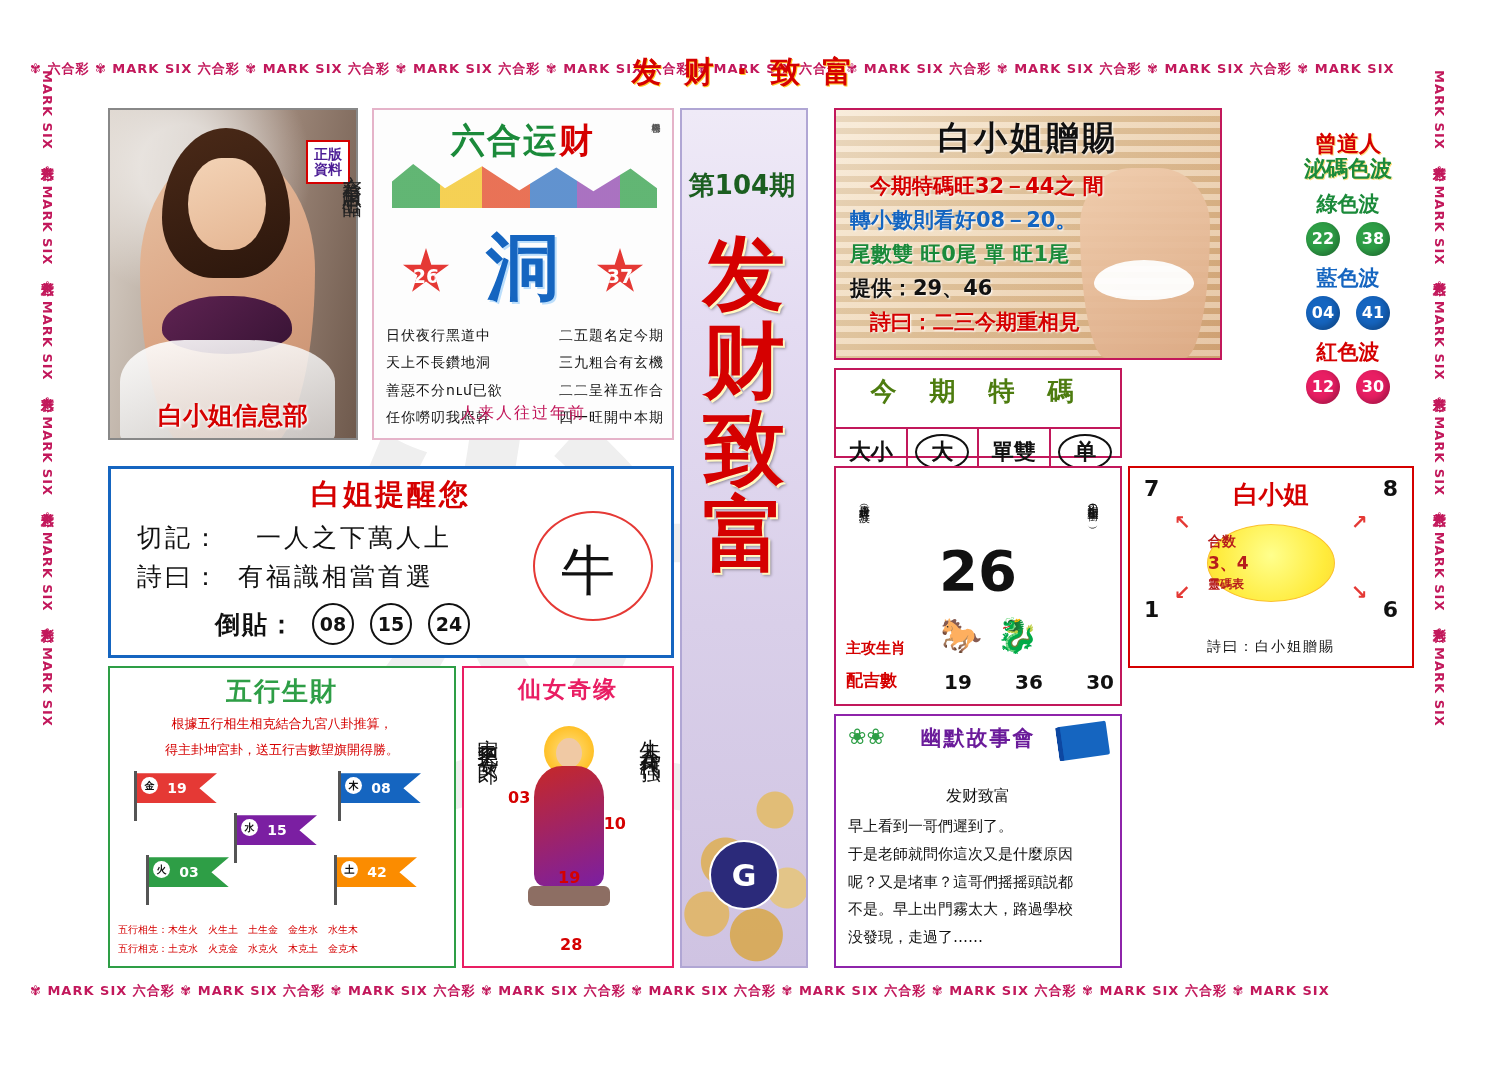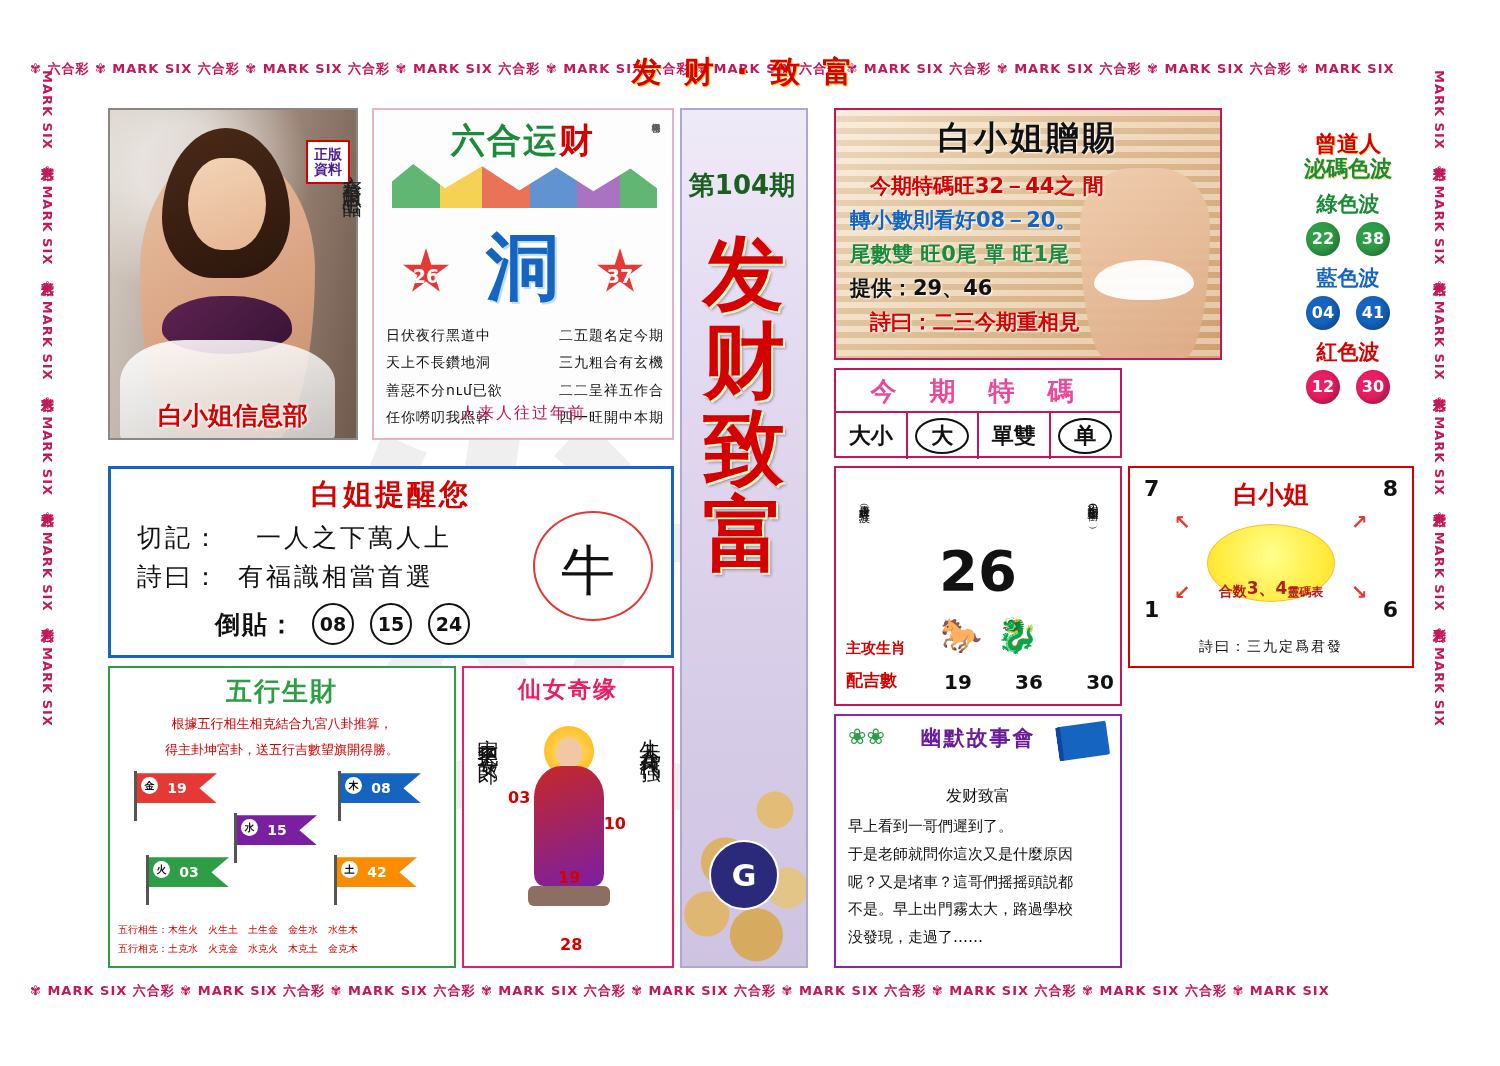--- a/index.html
+++ b/index.html
@@ -230,22 +230,22 @@
   .cl-red{color:#d50000;margin-left:20px;} .cl-blue{color:#1565c0;}
   .cl-green{color:#1b8a3a;}
   .cl-black{color:#111;}
 
   
   #special{
     left:834px;top:368px;width:288px;height:90px;
     border:2px solid #c2185b;background:#fff;
   }
   #special .t{
-    text-align:center;font-size:26px;font-weight:bold;color:#ec4899;
-    letter-spacing:12px;padding:4px 0 2px;
+    text-align:center;font-size:26px;font-weight:bold;color:#4d7c0f;
+    letter-spacing:12px;padding:4px 0 18px;
   }
   #special .row{
     display:flex;border-top:2px solid #c2185b;height:46px;
   }
   #special .cell{
     flex:1;display:flex;align-items:center;justify-content:center;
     font-size:22px;font-weight:bold;color:#111;
     border-right:2px solid #c2185b;
   }
   #special .cell:last-child{border-right:none;}
@@ -319,21 +319,21 @@
   #hesu .corner{
     position:absolute;font-size:22px;font-weight:bold;color:#111;
   }
   #hesu .c7{left:14px;top:8px;} #hesu .c8{right:14px;top:8px;}
   #hesu .c1{left:14px;bottom:44px;} #hesu .c6{right:14px;bottom:44px;}
   #hesu .oval{
     position:absolute;left:50%;top:56px;transform:translateX(-50%);
     width:126px;height:76px;border-radius:50%;
     background:radial-gradient(circle at 50% 40%,#ffff8d,#ffeb3b 70%,#fdd835);
     border:1px solid #fbc02d;
-    display:flex;flex-direction:row;align-items:flex-end;justify-content:center;
+    display:flex;flex-direction:column;align-items:flex-start;justify-content:center;
     color:#b71c1c;font-weight:bold;
   }
   #hesu .oval .l1{font-size:14px;}
   #hesu .oval .l2{font-size:17px;margin:1px 0;}
   #hesu .oval .l3{font-size:12px;}
   #hesu .arrow{position:absolute;color:#e53935;font-size:20px;font-weight:bold;}
   #hesu .a1{left:44px;top:42px;transform:rotate(-45deg);}
   #hesu .a2{right:44px;top:42px;transform:rotate(45deg);}
   #hesu .a3{left:44px;bottom:62px;transform:rotate(-135deg);}
   #hesu .a4{right:44px;bottom:62px;transform:rotate(135deg);}
@@ -627,21 +627,21 @@
     <div class="corner c6">6</div>
     <div class="arrow a1">↑</div>
     <div class="arrow a2">↑</div>
     <div class="arrow a3">↑</div>
     <div class="arrow a4">↑</div>
     <div class="oval">
       <div class="l1">合数</div>
       <div class="l2">3、4</div>
       <div class="l3">靈碼表</div>
     </div>
-    <div class="poem">詩曰：三九定爲君發</div>
+    <div class="poem">詩曰：白小姐贈賜</div>
   </div>
 
   <div class="panel" id="remind">
     <div class="t">白姐提醒您</div>
     <div class="l">
       <span>切記：</span>
       <span style="margin-left:24px">一人之下萬人上</span>
     </div>
     <div class="l">
       <span>詩曰：</span>

